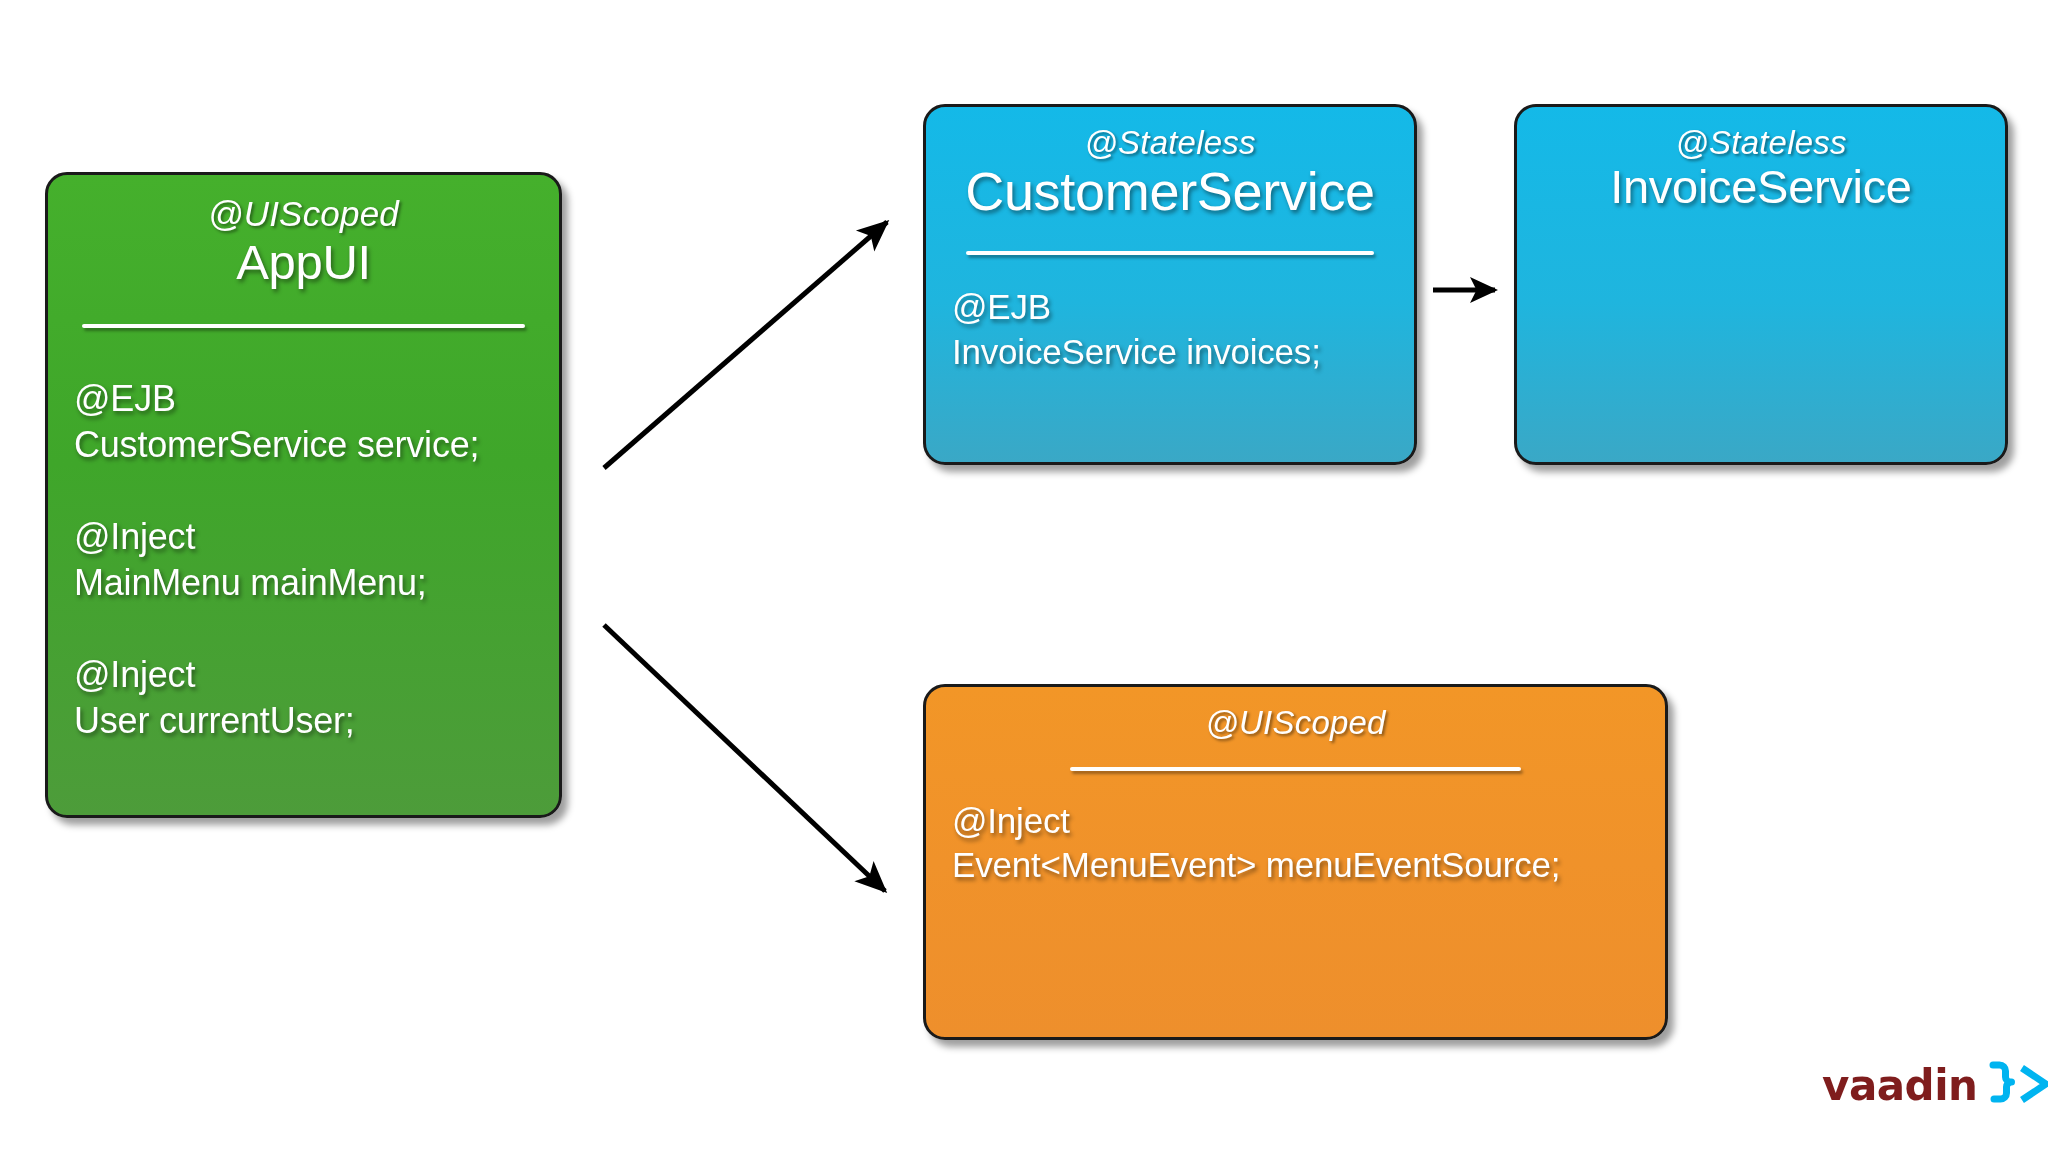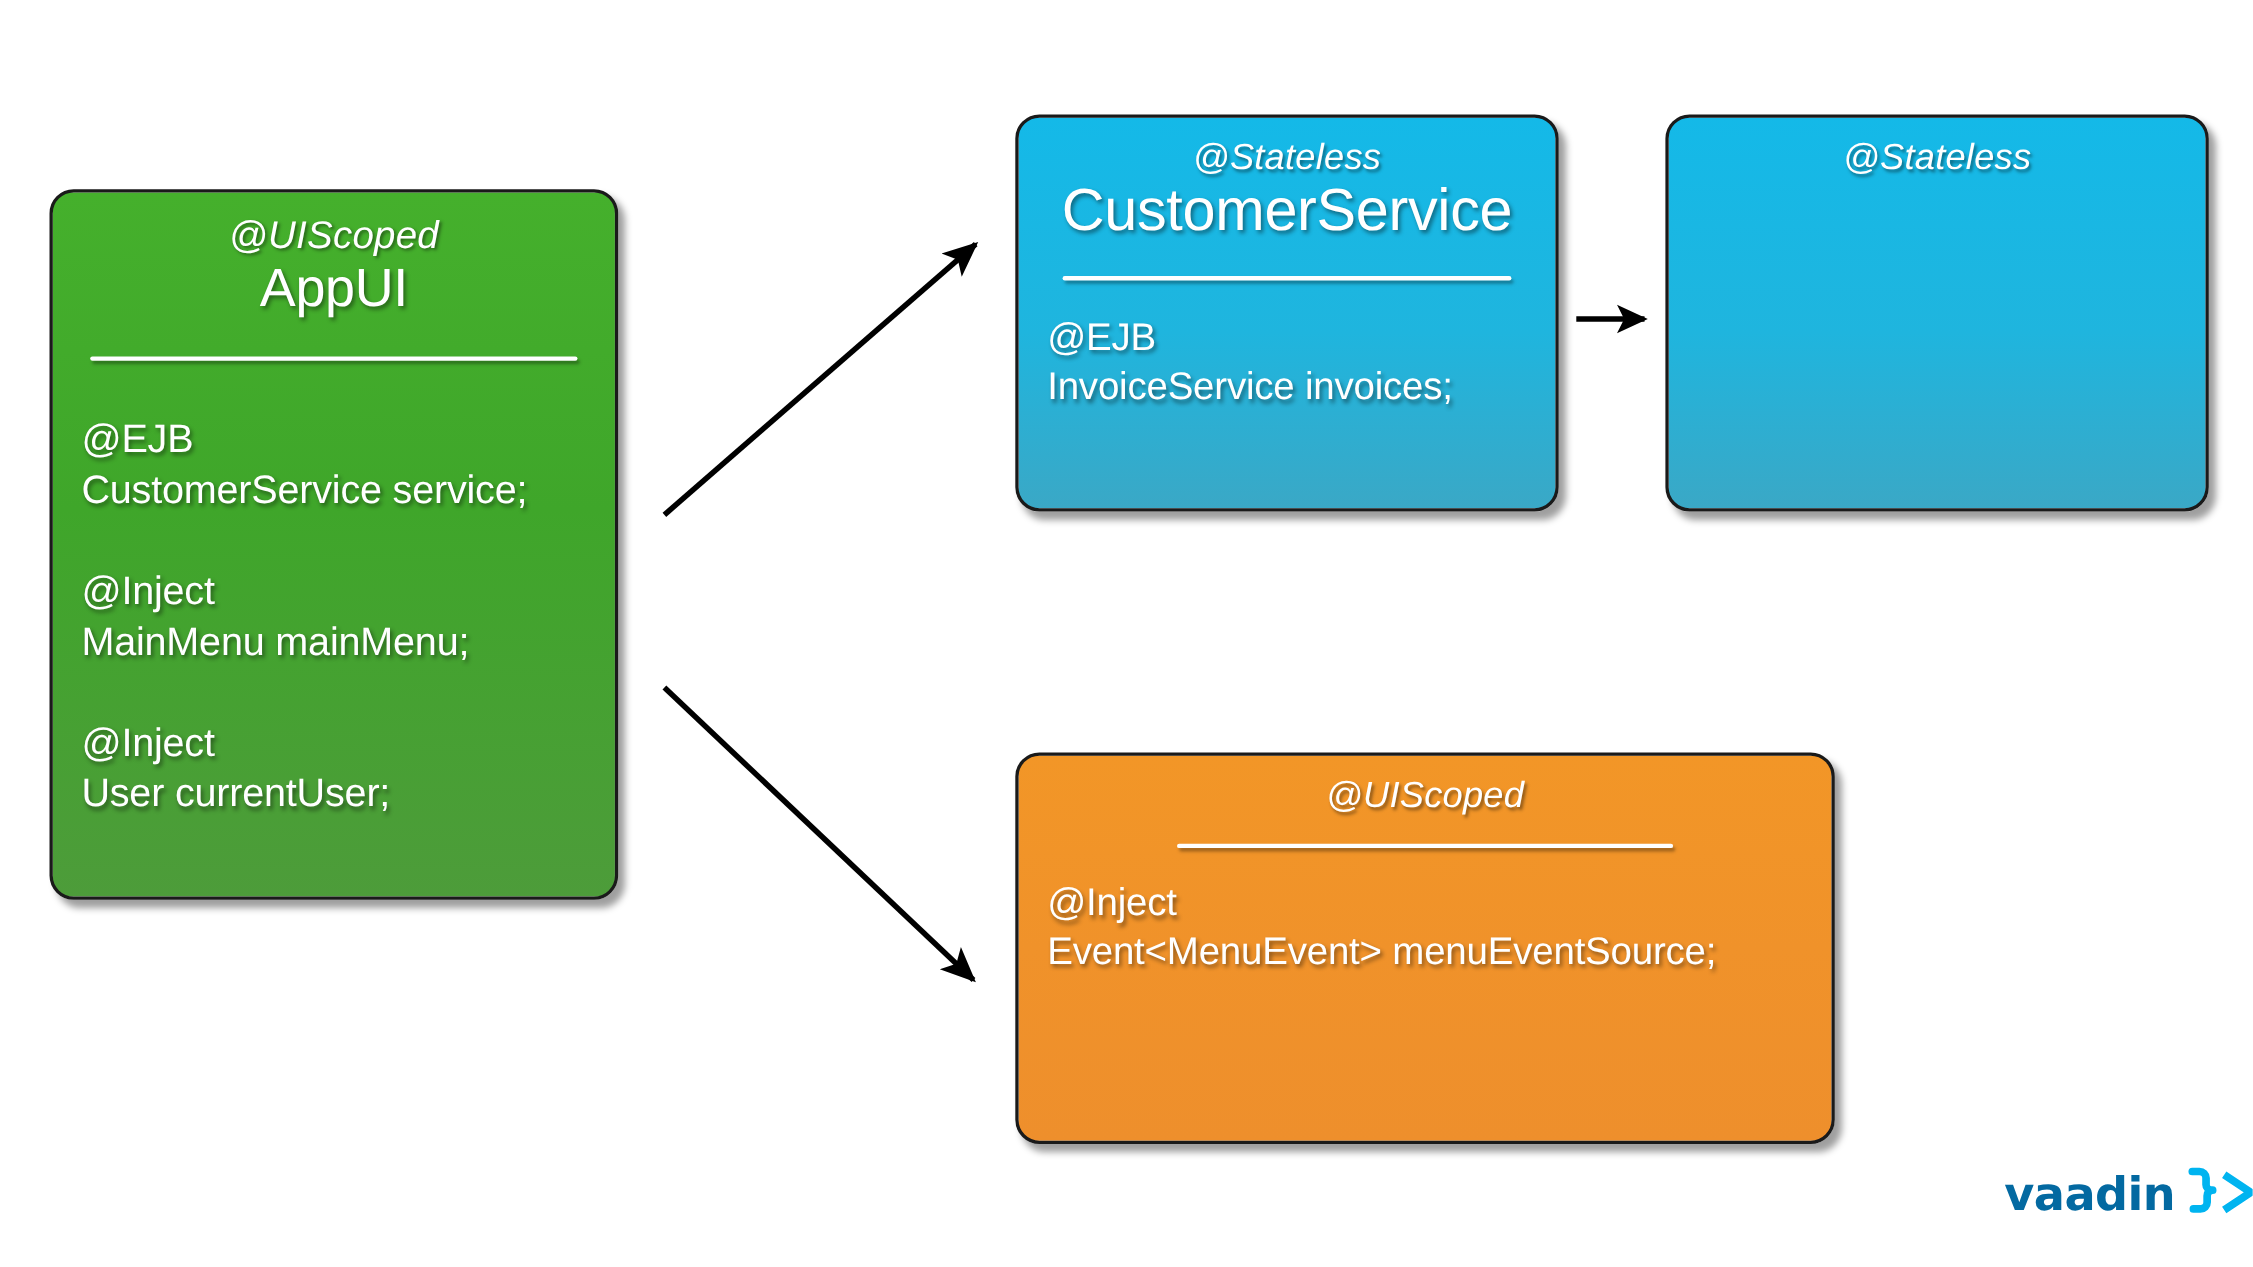--- a/index.html
+++ b/index.html
@@ -120,21 +120,21 @@
     position: absolute;
     left: 1822px; top: 1055px;
     width: 200px; height: 62px;
     display: flex;
     align-items: center;
   }
   #vaadin-logo .wordmark {
     font-family: "DejaVu Sans", sans-serif;
     font-size: 42px;
     font-weight: 700;
-    color: #0369a1;
+    color: #7f1d1d;
     letter-spacing: -0.5px;
     line-height: 1;
   }
   #vaadin-logo .mark {
     margin-left: 12px;
     display: block;
   }
 </style>
 </head>
 <body>
@@ -180,20 +180,21 @@
       <div class="classname">CustomerService</div>
       <div class="divider"></div>
       <div class="members">@EJB
 InvoiceService invoices;</div>
     </div>
   </div>
 
   <div class="card" id="card-invoiceservice">
     <div class="card-inner">
       <div class="annotation">@Stateless</div>
+      <div class="classname">InvoiceService</div>
     </div>
   </div>
 
   <div class="card" id="card-mainmenu">
     <div class="card-inner">
       <div class="annotation">@UIScoped</div>
       <div class="divider"></div>
       <div class="members">@Inject
 Event&lt;MenuEvent&gt; menuEventSource;</div>
     </div>

